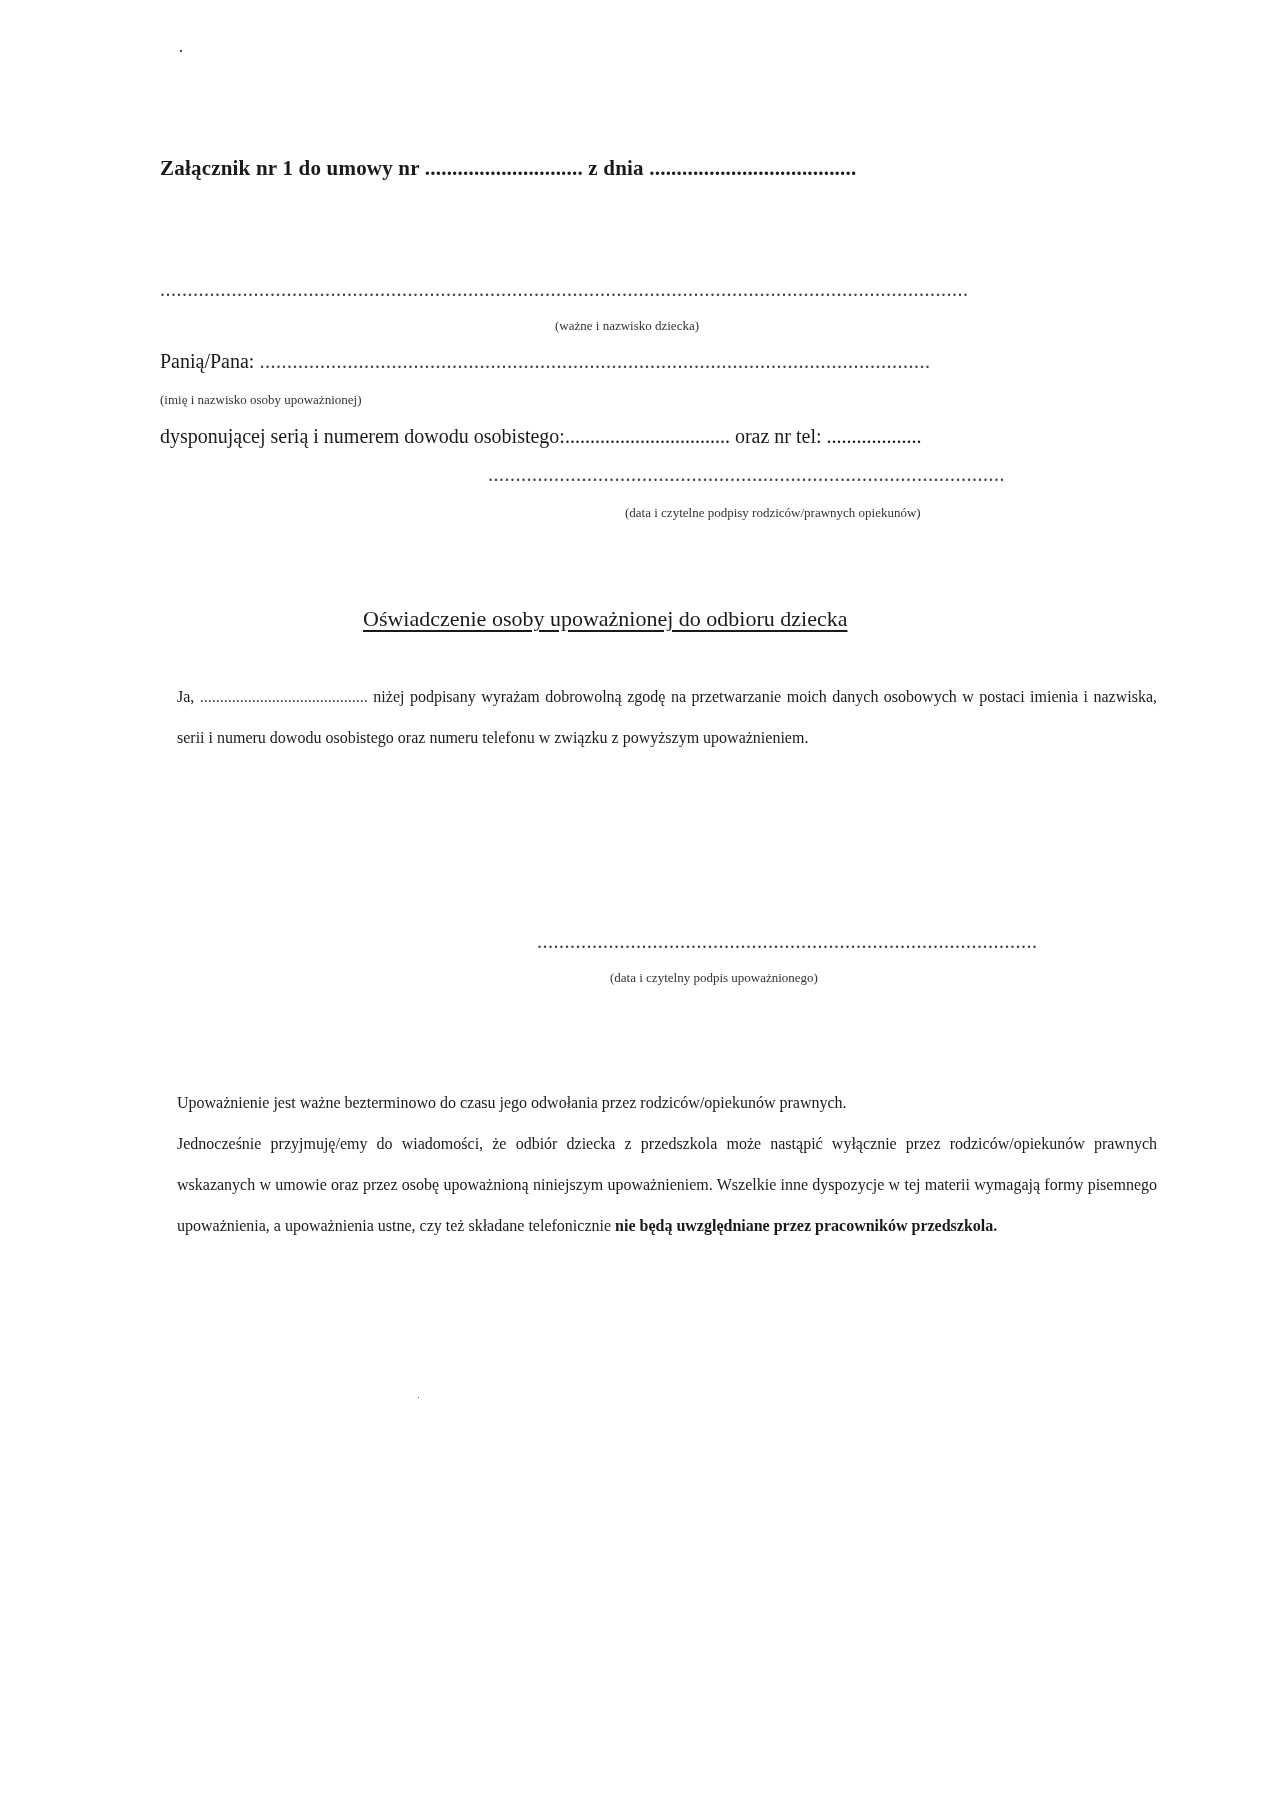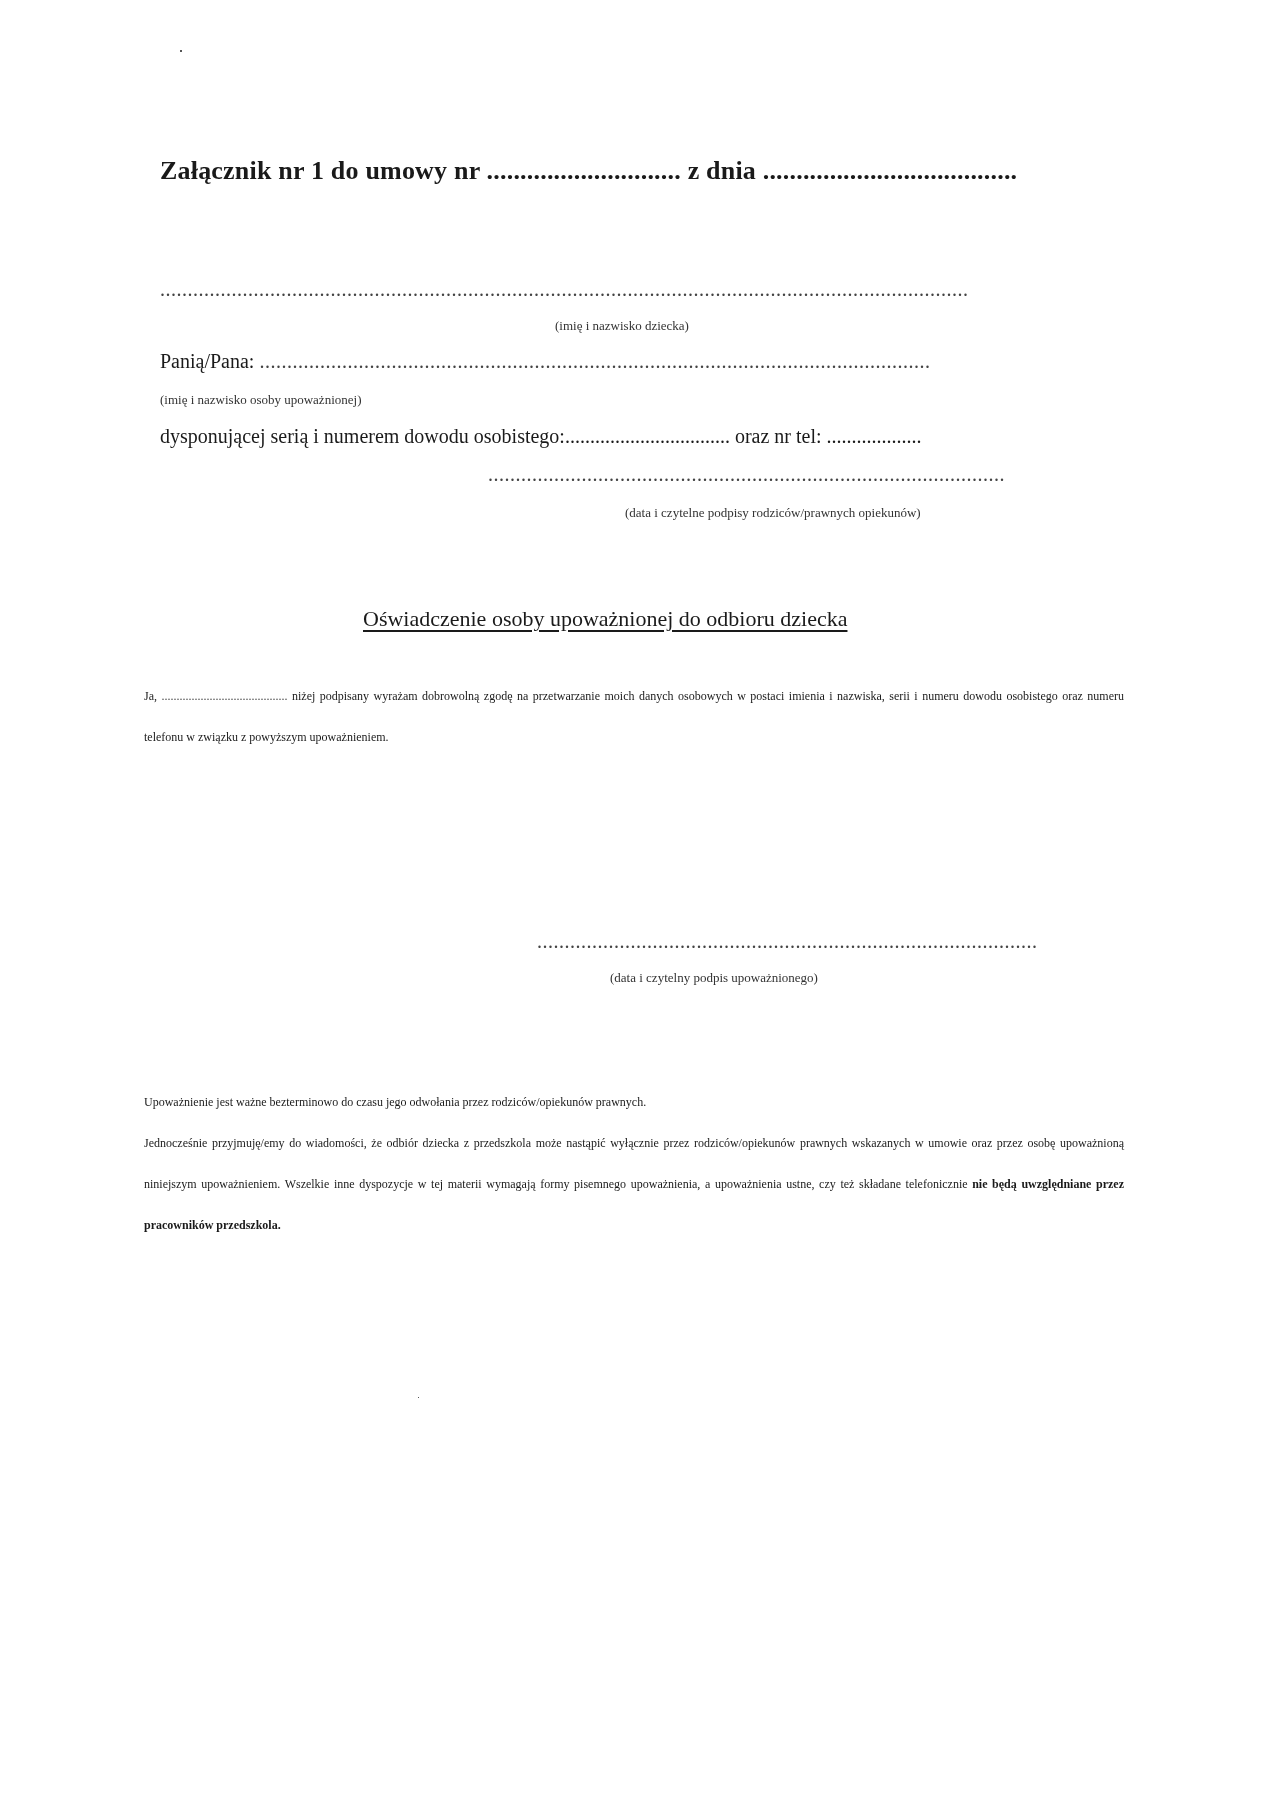--- a/index.html
+++ b/index.html
@@ -1,26 +1,26 @@
 <!DOCTYPE html>
 <html><head>
   <meta charset="utf-8">
   <style>
     html, body { margin: 0; padding: 0; background: #ffffff; }
     body { width: 1280px; height: 1810px; position: relative; overflow: hidden;
       font-family: "Liberation Serif", "DejaVu Serif", serif; color: #1a1a1a; }
     .page { position: absolute; left: 0; top: 0; width: 1280px; height: 1810px; }
     .abs { position: absolute; white-space: nowrap; }
     .speck { position: absolute; width: 2px; height: 2px; background: #555; }
-    .heading { left: 160px; top: 156px; font-size: 26px; font-weight: bold; letter-spacing: 0.2px; }
+    .heading { left: 160px; top: 156px; font-size: 21px; font-weight: bold; letter-spacing: 0.2px; }
     .t20 { font-size: 20px; }
     .small { font-size: 13px; color: #333; }
     .dots { color: #444; letter-spacing: 0.5px; overflow: hidden; }
     .title { left: 363px; top: 606px; font-size: 22px; text-decoration: underline; text-underline-offset: 4px; }
-    .para { position: absolute; left: 144px; width: 980px; font-size: 12px; line-height: 41px;
+    .para { position: absolute; left: 177px; width: 980px; font-size: 16px; line-height: 41px;
       text-align: justify; white-space: normal; }
     .para p { margin: 0; }
     .bold { font-weight: bold; }
     .fill { display: inline-block; color: #444; }
   </style>
 </head>
 <body>
 
 <div class="page">
 
@@ -29,21 +29,21 @@
 
   <div class="abs heading">
     <span>Załącznik nr 1 do umowy nr</span>
     <span>.............................</span>
     <span>z dnia</span>
     <span>......................................</span>
   </div>
 
 
   <div class="abs dots t20" style="left:160px; top:278px; width:940px;">...................................................................................................................................................</div>
-  <div class="abs small" style="left:555px; top:318px;">(imię i nazwisko dziecka)</div>
+  <div class="abs small" style="left:555px; top:318px;">(ważne i nazwisko dziecka)</div>
 
   <div class="abs t20" style="left:160px; top:350px;">
     <span>Panią/Pana:</span>
     <span class="fill dots" style="width:840px; vertical-align:bottom;">..........................................................................................................................</span>
   </div>
   <div class="abs" style="left:160px; top:392px; font-size:13px; color:#333;">(imię i nazwisko osoby upoważnionej)</div>
 
   <div class="abs t20" style="left:160px; top:425px;">
     <span>dysponującej serią i numerem dowodu osobistego:</span><span>.................................</span>
     <span>oraz nr tel:</span>

